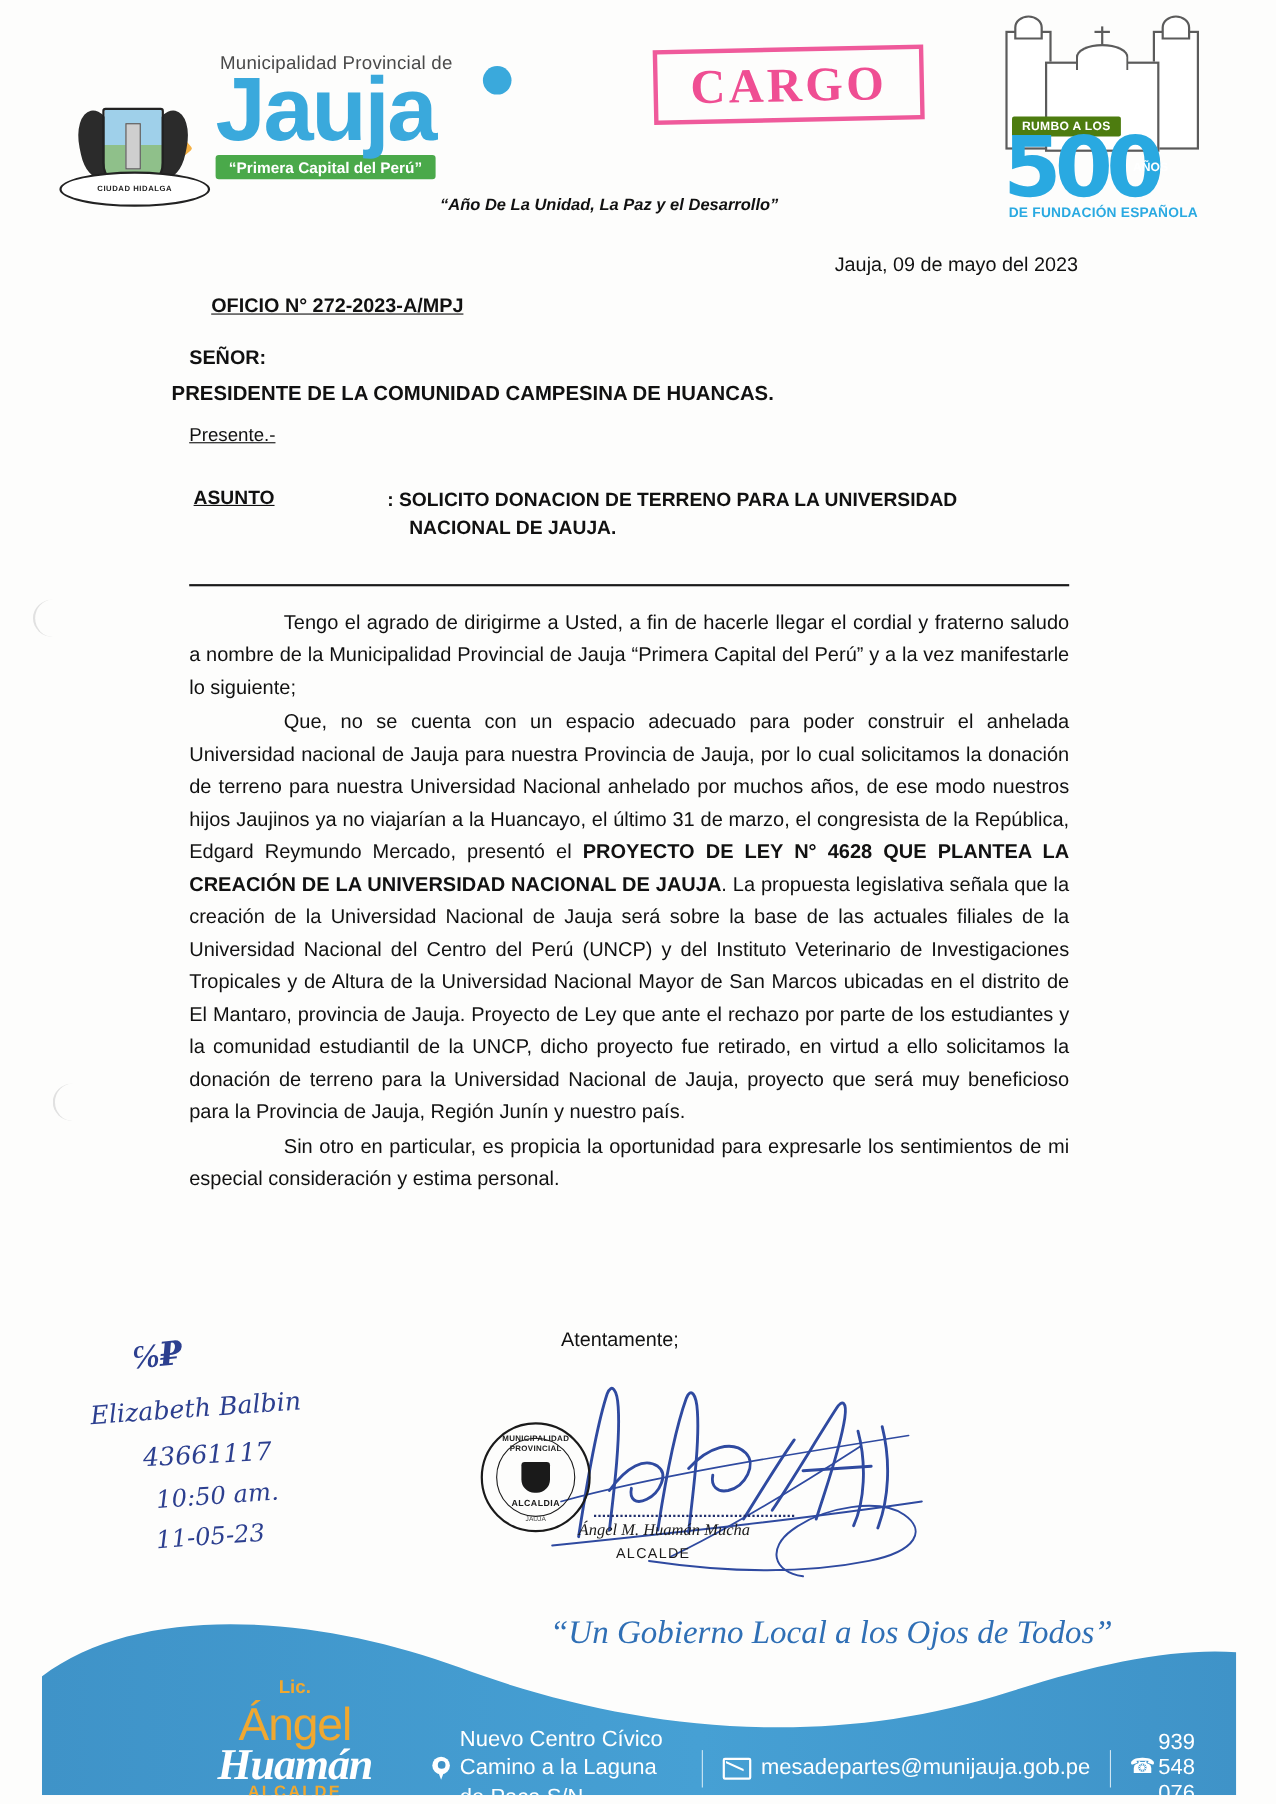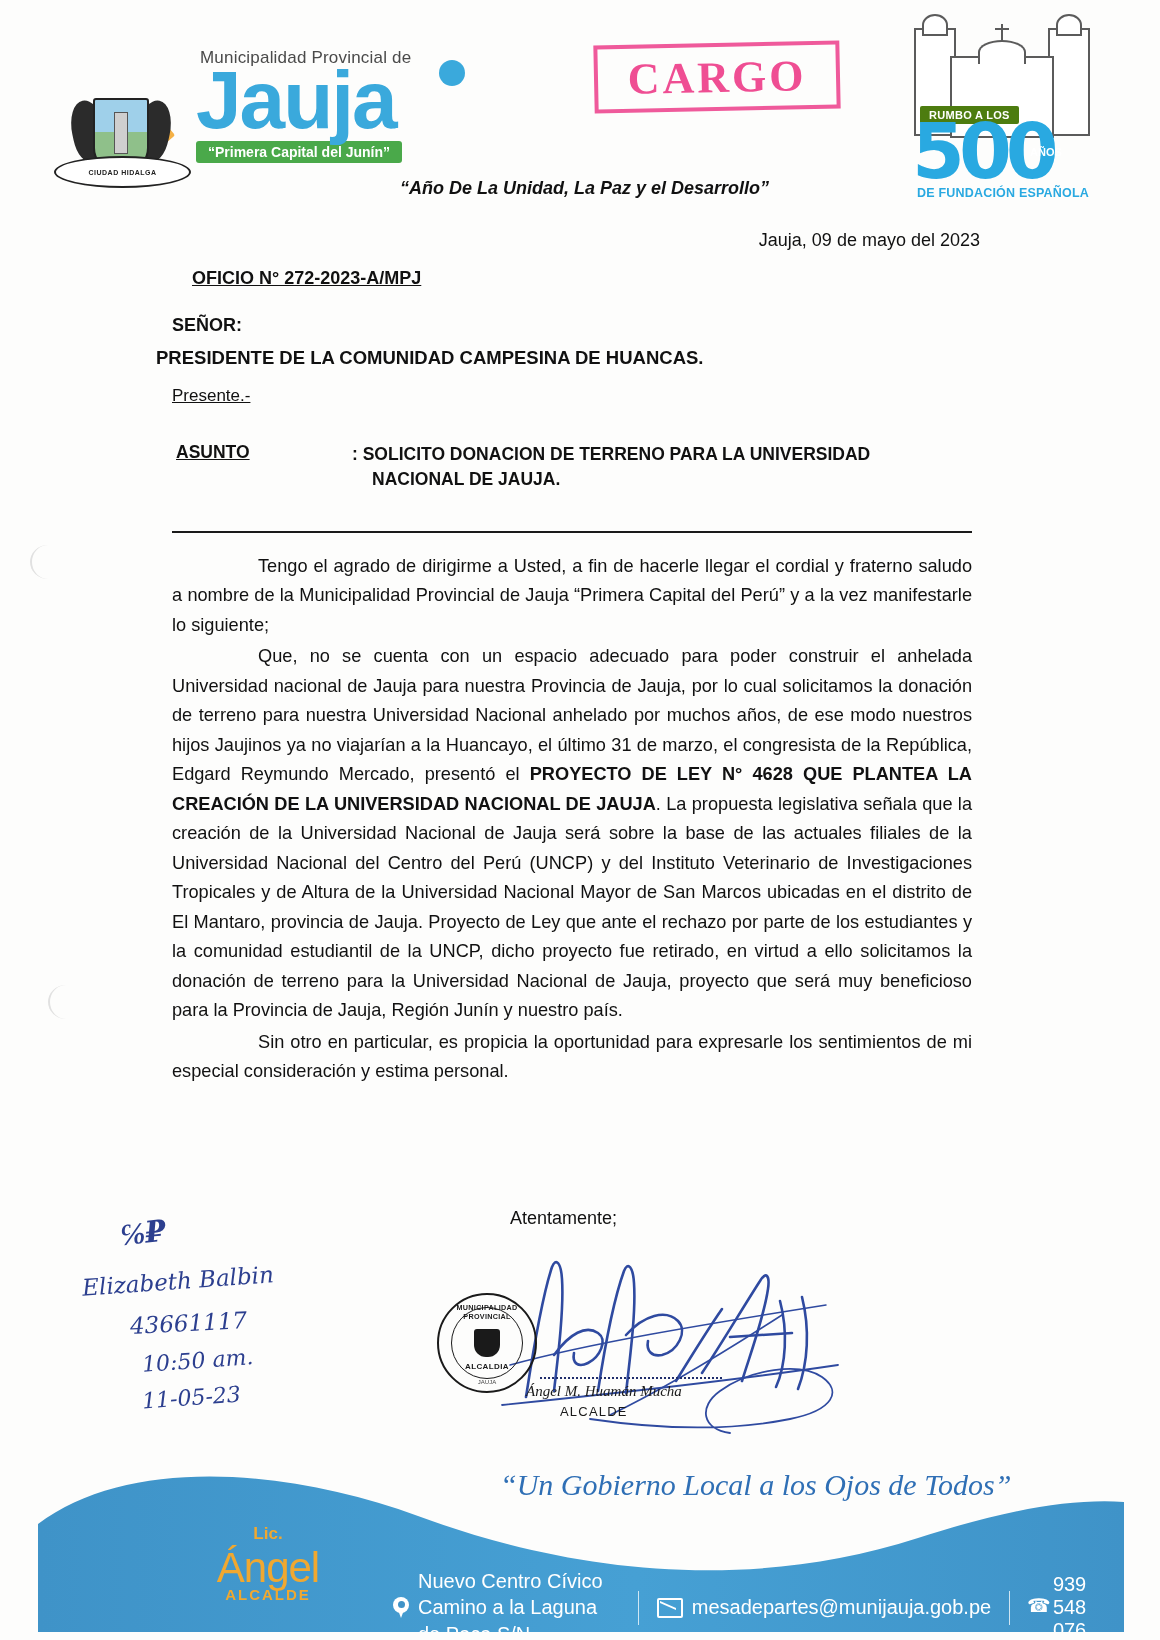--- a/index.html
+++ b/index.html
@@ -63,21 +63,21 @@
   .cross{position:absolute;left:50%;top:-34px;transform:translateX(-50%);width:2px;height:16px;background:#5b5b5b;}
   .cross:after{content:"";position:absolute;left:-6px;top:4px;width:14px;height:2px;background:#5b5b5b;}
   .rumbo{position:absolute;left:24px;top:92px;background:#4d7c0f;color:#fff;font-size:11px;
          font-weight:bold;padding:3px 9px;border-radius:2px;letter-spacing:.3px;}
   .five{position:absolute;left:16px;top:104px;font-size:76px;font-weight:bold;color:#29a9e1;
         letter-spacing:-6px;line-height:.9;font-family:"DejaVu Sans", sans-serif;}
   .anios{position:absolute;left:134px;top:132px;color:#fff;font-size:11px;font-weight:bold;}
   .fund{position:absolute;left:4px;top:172px;width:206px;text-align:center;color:#29a9e1;
         font-size:12.5px;font-weight:bold;letter-spacing:.2px;}
 
-  .yearmotto{position:absolute;left:372px;top:178px;font-size:18px;font-weight:bold;
+  .yearmotto{position:absolute;left:372px;top:178px;font-size:15px;font-weight:bold;
              font-style:italic;color:#111;}
 
   
   .date{position:absolute;right:180px;top:230px;font-size:18px;color:#111;}
   .oficio{position:absolute;left:172px;top:268px;font-size:18px;font-weight:bold;
           text-decoration:underline;margin-left:20px;}
   .senor{position:absolute;left:172px;top:315px;font-size:18px;font-weight:bold;}
   .dest{position:absolute;left:156px;top:347px;font-size:18.5px;font-weight:bold;}
   .presente{position:absolute;left:172px;top:386px;font-size:17px;text-decoration:underline;}
 
@@ -183,21 +183,21 @@
         <span>CIUDAD HIDALGA</span>
       </div>
     </div>
 
     <div class="wordmark">
       <div class="wm-top">Municipalidad Provincial de</div>
       <div class="wm-main">
         <span>Jauja</span>
         <span class="wm-dot"></span>
       </div>
-      <div class="wm-banner">“Primera Capital del Junín”</div>
+      <div class="wm-banner">“Primera Capital del Perú”</div>
     </div>
 
     <div class="cargo">
       <span>CARGO</span>
     </div>
 
     <div class="logo500">
       <div class="church">
         <div class="tower l"></div>
         <div class="tower r"></div>
@@ -282,20 +282,21 @@
           <stop offset="0.55" stop-color="#46a0d4"></stop>
           <stop offset="1" stop-color="#3f93c8"></stop>
         </linearGradient>
       </defs>
       <path d="M0 60 C90 -8 250 4 380 52 C520 104 700 132 880 74 C960 48 1030 34 1086 38 L1086 168 L0 168 Z" fill="url(#fg)"></path>
     </svg>
 
     <div class="foot-brand">
       <div class="fb-lic">Lic.</div>
       <div class="fb-angel">Ángel</div>
+      <div class="fb-huaman">Huamán</div>
       <div class="fb-alc">ALCALDE</div>
 
     </div>
 
     <div class="foot-info">
       <div class="fi-item">
         <span class="pin">
             <i></i>
             <b></b>
           </span>

